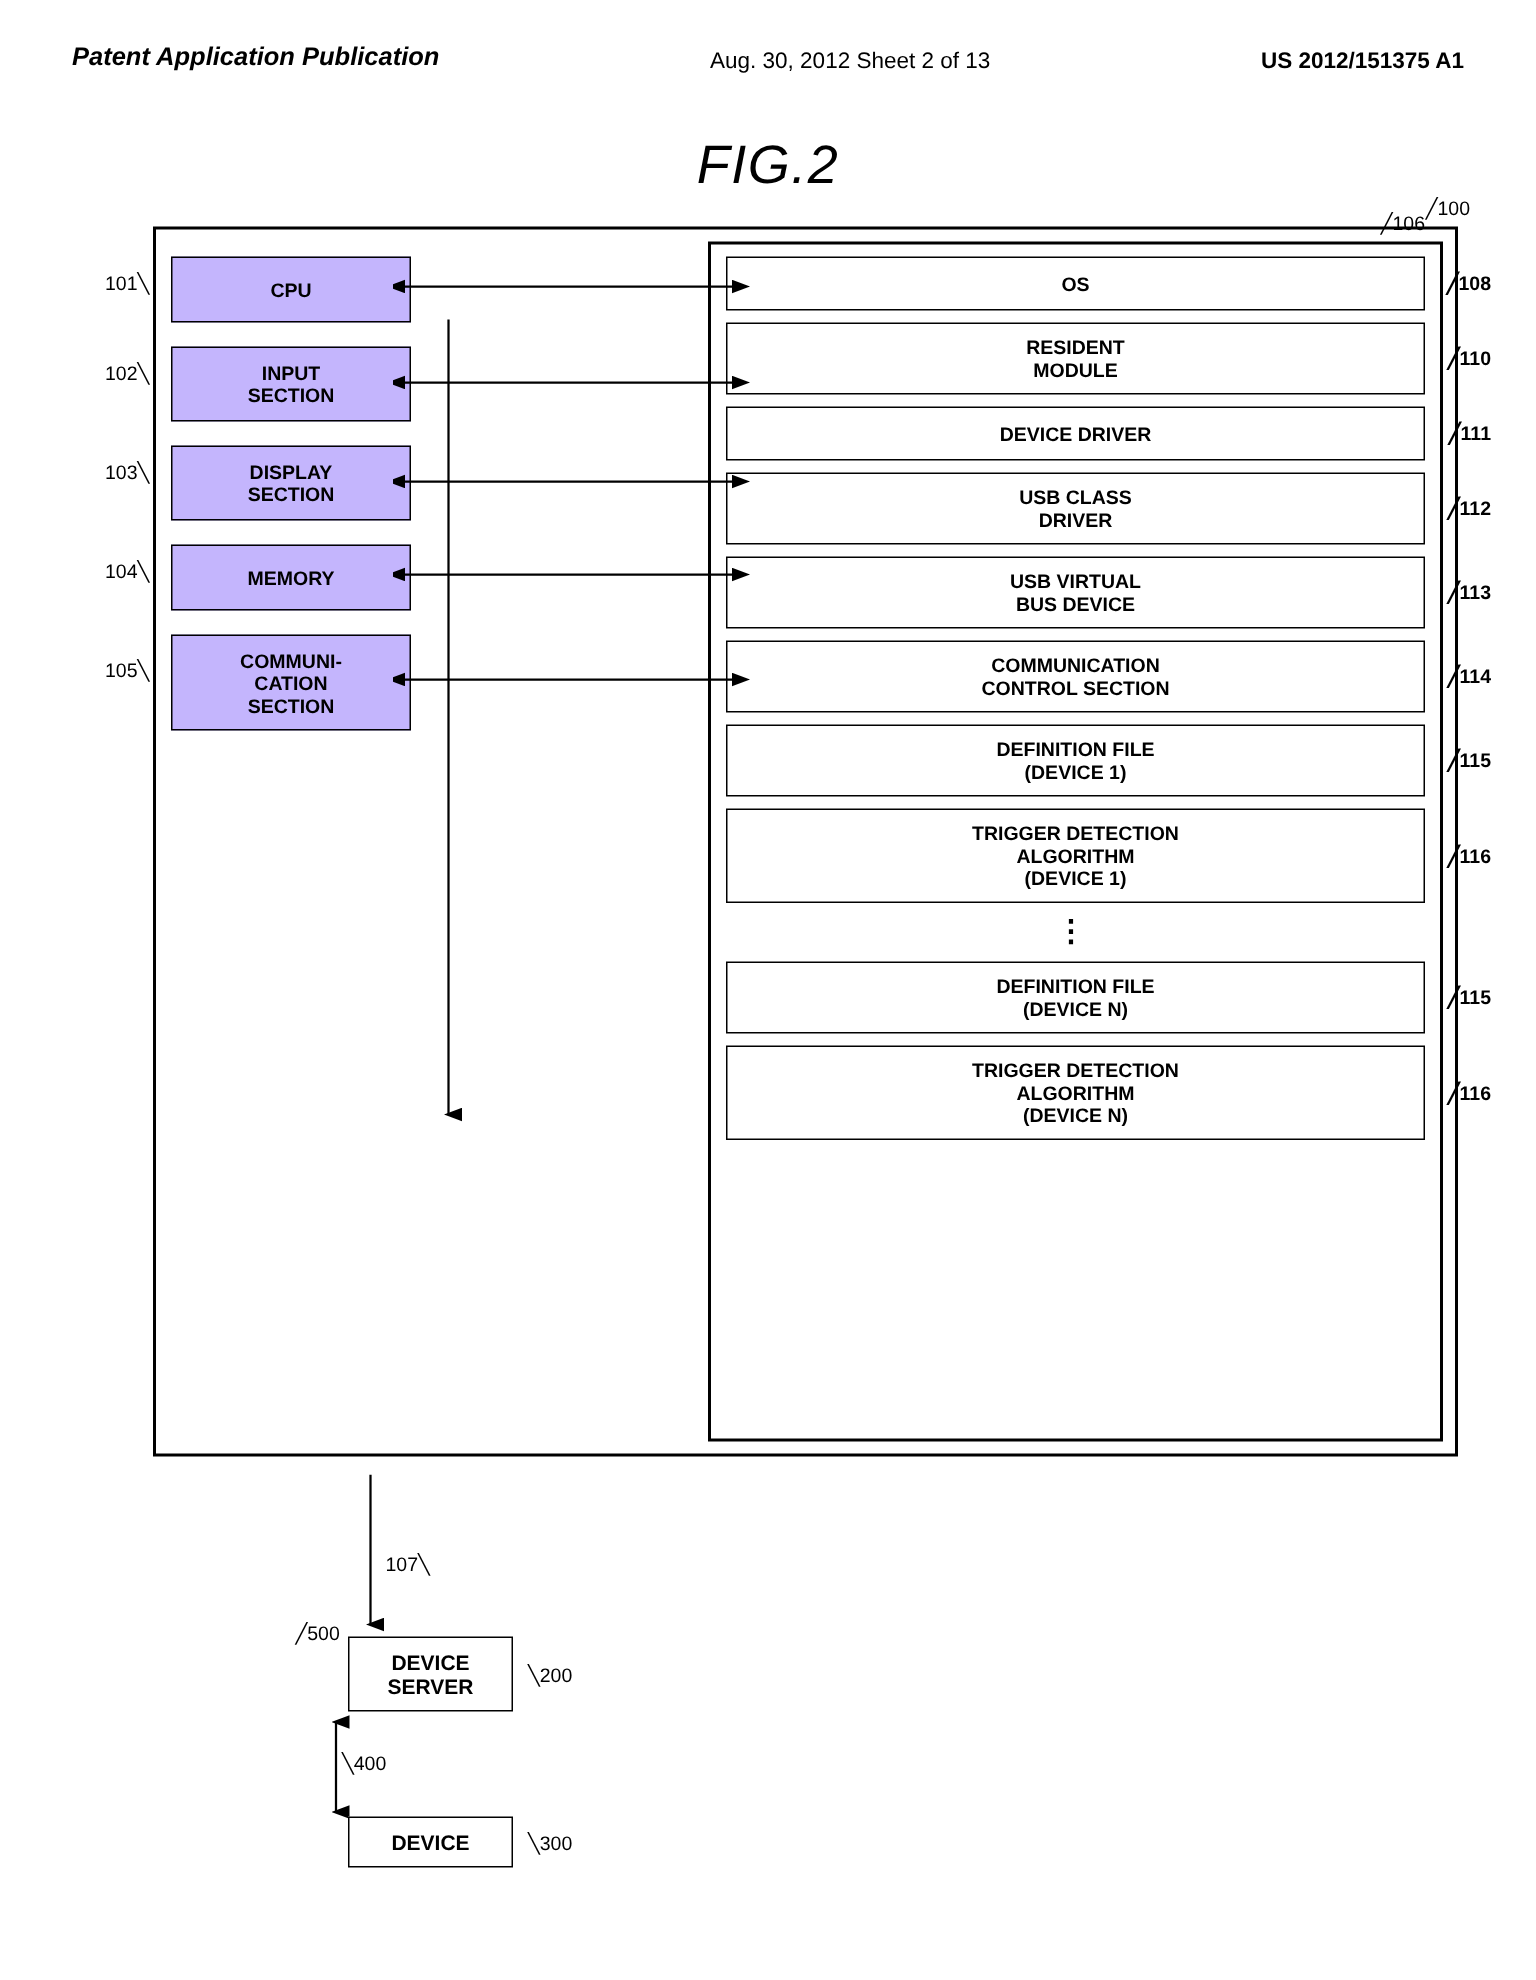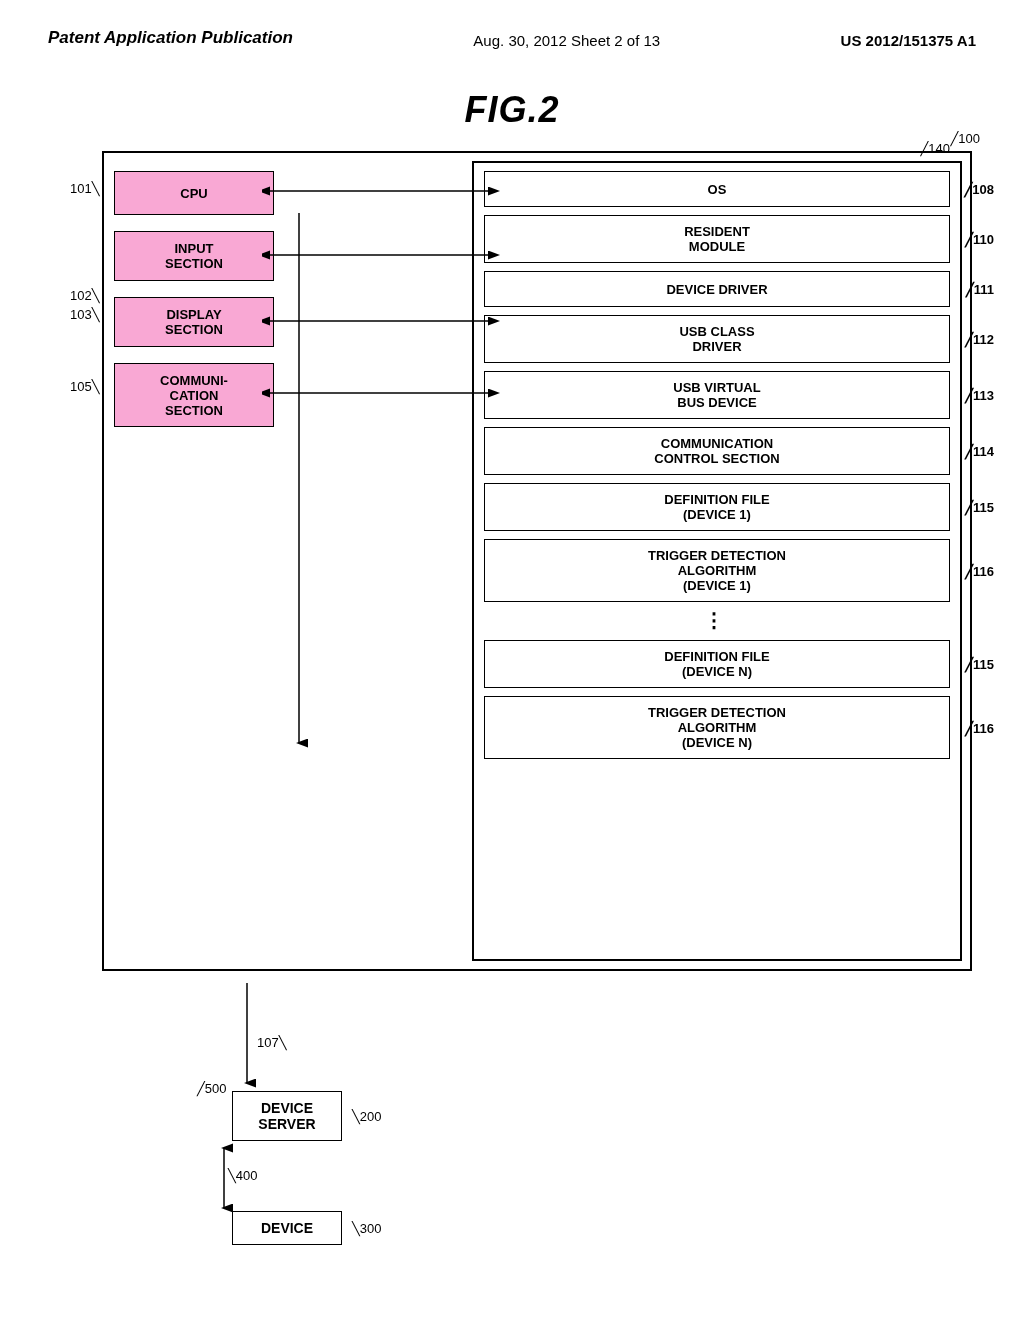--- a/index.html
+++ b/index.html
@@ -33,21 +33,21 @@
     .header-right {
       font-size: 15px;
       font-weight: bold;
       margin-top: 4px;
     }
 
     
     .figure-title {
       text-align: center;
       font-size: 36px;
-      font-weight: bold;
+      font-weight: normal;
       font-style: italic;
       margin-top: 30px;
       margin-bottom: 20px;
       letter-spacing: 1px;
     }
 
     
     .diagram-container {
       position: relative;
       width: 920px;
@@ -138,21 +138,21 @@
       border: 1.5px solid #000;
       text-align: center;
       font-size: 13px;
       font-weight: bold;
       padding: 8px 5px;
       margin-bottom: 6px;
       min-height: 44px;
       display: flex;
       align-items: center;
       justify-content: center;
-      background: #f9a8d4;
+      background: #c4b5fd;
     }
 
     .device-box {
       border: 1.5px solid #000;
       text-align: center;
       font-size: 14px;
       font-weight: bold;
       padding: 8px 14px;
       display: inline-block;
       min-width: 110px;
@@ -186,21 +186,21 @@
 <div class="figure-title">FIG.2</div>
 
 <div class="diagram-container">
 
   <div class="outer-box">
     <span class="label-100 curved-label">
       ╱100
     </span>
 
     <div class="inner-box-106">
-      <span class="label-106 curved-label">╱140</span>
+      <span class="label-106 curved-label">╱106</span>
       <div class="storage-items">
 
         <div class="storage-item">
           <span>OS</span>
           <span class="item-label">╱108</span>
         </div>
 
 
         <div class="storage-item">
           <span style="white-space:pre-line">RESIDENT
@@ -277,21 +277,21 @@
             </marker>
             <marker id="arrowL1" markerWidth="8" markerHeight="8" refX="2" refY="3" orient="auto-start-reverse">
               <path d="M0,0 L0,6 L8,3 z" fill="#000"></path>
             </marker>
           </defs>
           <line x1="5" y1="10" x2="235" y2="10" stroke="#000" stroke-width="1.5" marker-start="url(#arrowL1)" marker-end="url(#arrowR1)"></line>
         </svg>
       </div>
 
       <div style="position:relative; margin-bottom:16px;">
-        <span style="position:absolute; left:-44px; top:10px; font-size:13px;margin-top:47px;">102╲</span>
+        <span style="position:absolute; left:-44px; top:10px; font-size:13px;">102╲</span>
         <div class="component-box" style="min-height:50px;">
           <span style="white-space:pre-line; text-align:center;">INPUT
 SECTION</span>
         </div>
         <svg width="250" height="20" style="position:absolute; top:14px; left:148px;">
           <defs>
             <marker id="arrowR2" markerWidth="8" markerHeight="8" refX="6" refY="3" orient="auto">
               <path d="M0,0 L0,6 L8,3 z" fill="#000"></path>
             </marker>
             <marker id="arrowL2" markerWidth="8" markerHeight="8" refX="2" refY="3" orient="auto-start-reverse">
@@ -314,20 +314,37 @@
               <path d="M0,0 L0,6 L8,3 z" fill="#000"></path>
             </marker>
             <marker id="arrowL3" markerWidth="8" markerHeight="8" refX="2" refY="3" orient="auto-start-reverse">
               <path d="M0,0 L0,6 L8,3 z" fill="#000"></path>
             </marker>
           </defs>
           <line x1="5" y1="10" x2="235" y2="10" stroke="#000" stroke-width="1.5" marker-start="url(#arrowL3)" marker-end="url(#arrowR3)"></line>
         </svg>
       </div>
 
+      <div style="position:relative; margin-bottom:16px;">
+        <span style="position:absolute; left:-44px; top:10px; font-size:13px;">104╲</span>
+        <div class="component-box">
+          <span>MEMORY</span>
+        </div>
+        <svg width="250" height="20" style="position:absolute; top:10px; left:148px;">
+          <defs>
+            <marker id="arrowR4" markerWidth="8" markerHeight="8" refX="6" refY="3" orient="auto">
+              <path d="M0,0 L0,6 L8,3 z" fill="#000"></path>
+            </marker>
+            <marker id="arrowL4" markerWidth="8" markerHeight="8" refX="2" refY="3" orient="auto-start-reverse">
+              <path d="M0,0 L0,6 L8,3 z" fill="#000"></path>
+            </marker>
+          </defs>
+          <line x1="5" y1="10" x2="235" y2="10" stroke="#000" stroke-width="1.5" marker-start="url(#arrowL4)" marker-end="url(#arrowR4)"></line>
+        </svg>
+      </div>
 
       <div style="position:relative; margin-bottom:16px;">
         <span style="position:absolute; left:-44px; top:16px; font-size:13px;">105╲</span>
         <div class="component-box" style="min-height:64px;">
           <span style="white-space:pre-line; text-align:center;">COMMUNI-
 CATION
 SECTION</span>
         </div>
         <svg width="250" height="20" style="position:absolute; top:20px; left:148px;">
           <defs>

